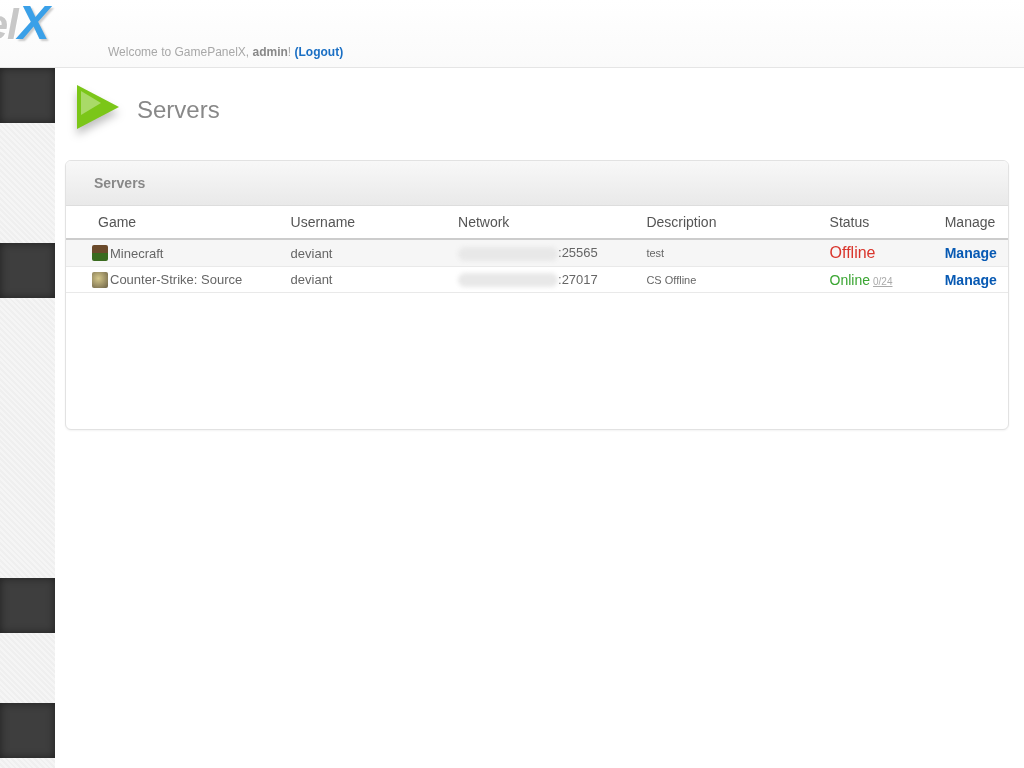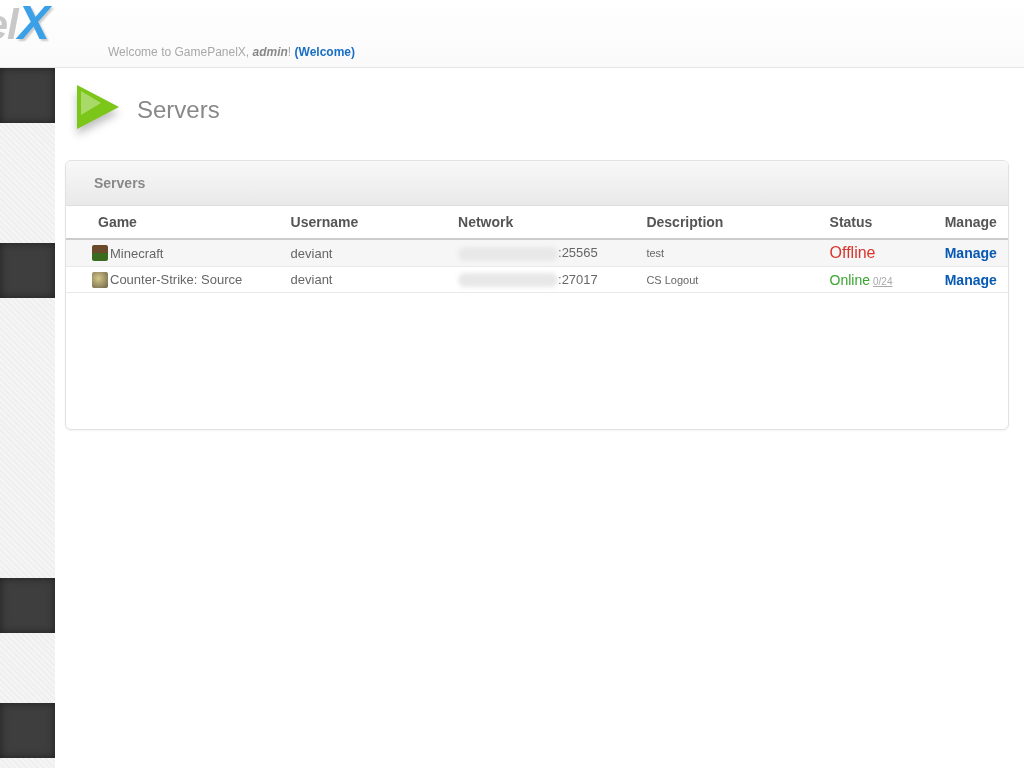--- a/index.html
+++ b/index.html
@@ -30,21 +30,21 @@
 }
 .logo-main { color: #c8c8c8; text-shadow: 1px 1px 0 #fff; }
 .logo-x { color: #3aa0e8; font-size: 48px; text-shadow: 2px 2px 2px rgba(0,0,0,0.2); }
 .welcome {
   position: absolute;
   left: 108px;
   bottom: 8px;
   color: #a8a8a8;
   font-size: 12px;
 }
-.welcome b { color: #888; font-weight: bold; font-style: italic; }
+.welcome b { color: #888; font-weight: bold; }
 .logout-link { color: #1a6fc4; font-weight: bold; font-size: 12px; cursor: pointer; }
 .sidebar {
   position: absolute;
   left: 0;
   top: 68px;
   width: 55px;
   height: 700px;
   background: repeating-linear-gradient(45deg, #f5f5f5 0 2px, #efefef 2px 4px);
 }
 .sidebar-item {
@@ -113,21 +113,21 @@
 table.servers {
   width: 100%;
   border-collapse: collapse;
   font-size: 13px;
 }
 table.servers th {
   text-align: left;
   padding: 8px 6px 8px 10px;
   border-bottom: 2px solid #ccc;
   color: #555;
-  font-weight: bold;
+  font-weight: normal;
   font-size: 14px;
 }
 table.servers th:first-child { padding-left: 32px; }
 table.servers td {
   padding: 4px 6px 4px 10px;
   border-bottom: 1px solid #e9e9e9;
   color: #666;
   vertical-align: middle;
   height: 26px;
 }
@@ -168,21 +168,21 @@
 td.first { padding-left: 12px; }
 </style>
 </head>
 <body>
 
 <div class="topbar">
   <div class="logo">
     <span class="logo-main">nel</span><span class="logo-x">X</span>
   </div>
   <div class="welcome">
-    <span>Welcome to GamePanelX, </span><b>admin</b><span>! </span><span class="logout-link">(Welcome)</span>
+    <span>Welcome to GamePanelX, </span><b>admin</b><span>! </span><span class="logout-link">(Logout)</span>
   </div>
 </div>
 
 <div class="sidebar">
   <div class="sidebar-item"></div>
   <div class="sidebar-item" style="margin-top:120px"></div>
   <div class="sidebar-gap-lg"></div>
   <div class="sidebar-item"></div>
   <div class="sidebar-gap-md"></div>
   <div class="sidebar-item"></div>
@@ -225,20 +225,20 @@
           </tr>
           <tr>
             <td class="first">
               <div class="game-cell">
                 <span class="game-ico ico-css"></span>
                 <span>Counter-Strike: Source</span>
               </div>
             </td>
             <td>deviant</td>
             <td><span class="net-blur"></span><span class="net-port">:27017</span></td>
-            <td class="desc-cell">CS Logout</td>
+            <td class="desc-cell">CS Offline</td>
             <td><span class="status-online">Online</span><span class="status-count">0/24</span></td>
             <td><span class="manage-link">Manage</span></td>
           </tr>
         </tbody>
     </table>
   </div>
 </div>
 
 </body></html>

